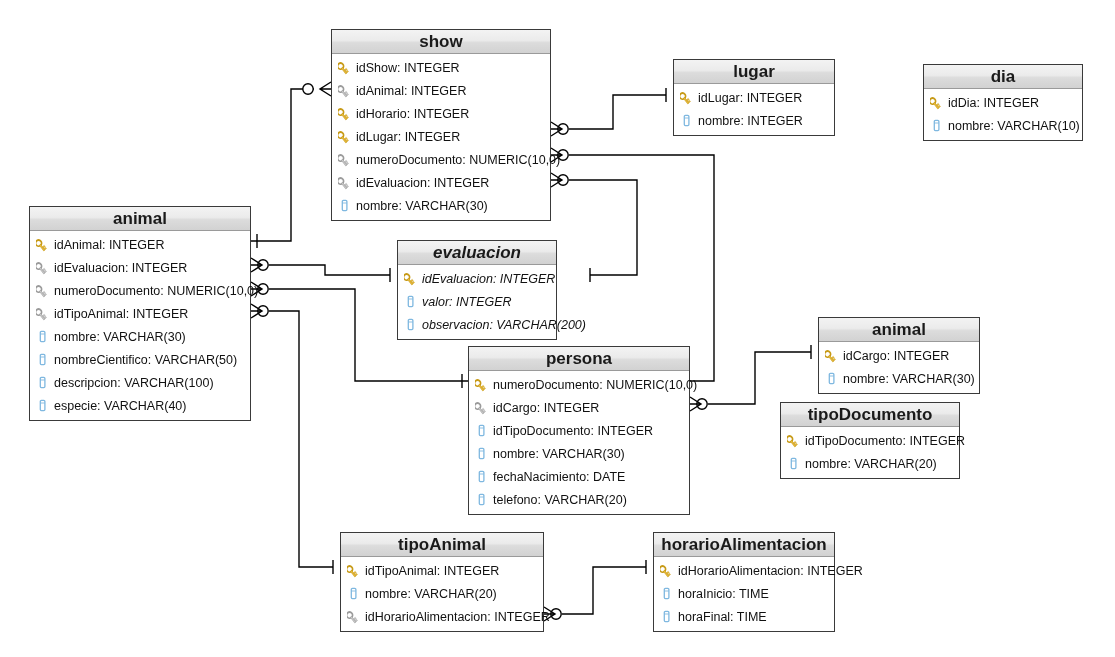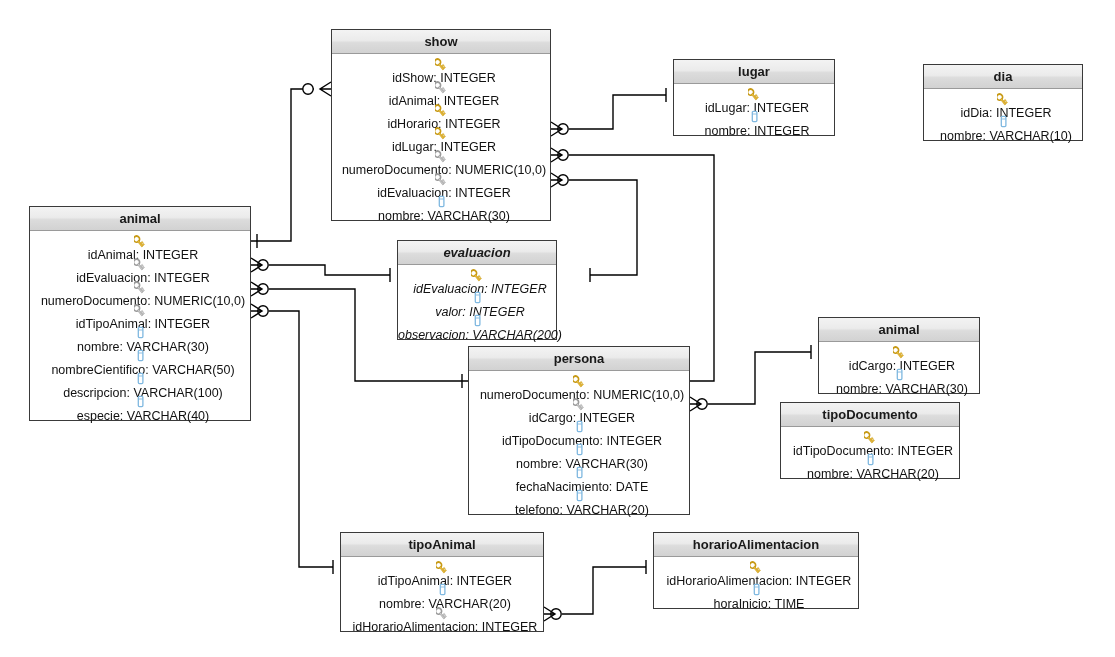--- a/index.html
+++ b/index.html
@@ -17,38 +17,37 @@
     position:absolute;
     border:1px solid #3a3a3a;
     background:#ffffff;
     box-sizing:border-box;
     z-index:5;
   }
   .entity-title{
     height:23px;
     line-height:23px;
     text-align:center;
-    font-size:13px;
+    font-size:17px;
     font-weight:bold;
     color:#1a1a1a;
     background:linear-gradient(to bottom,#f3f3f3 0%,#ebebeb 45%,#dcdcdc 55%,#d2d2d2 100%);
     border-bottom:1px solid #9a9a9a;
     white-space:nowrap;
     overflow:hidden;
   }
   .cols{padding:2px 0 3px 0;}
   .col{
     display:flex;
     align-items:center;
     height:23px;
     padding-left:6px;
     font-size:12.5px;
     color:#111;
     white-space:nowrap;
-    flex-direction:column;
   }
   .ic{
     width:13px;height:15px;flex:0 0 13px;
     margin-right:5px;
     display:inline-block;
     position:relative;
   }
   .ic svg{display:block;}
   .col-text{font-size:12.5px;color:#111;}
 </style>
@@ -555,21 +554,21 @@
         <rect x="3.5" y="6.2" width="1.6" height="7.2" fill="#c9c9c9" stroke="#9b9b9b" stroke-width="0.5"></rect>
         <rect x="5.1" y="9.3" width="2.2" height="1.5" fill="#c9c9c9" stroke="#9b9b9b" stroke-width="0.5"></rect>
         <rect x="5.1" y="11.7" width="2.0" height="1.4" fill="#c9c9c9" stroke="#9b9b9b" stroke-width="0.5"></rect>
       </g>
     </svg>
   </span>
 <span class="col-text">idHorarioAlimentacion: INTEGER</span>
           </div>
         </div>
       </div>
-      <div class="entity" style="left: 653px; top: 532px; width: 206px;">
+      <div class="entity" style="left: 653px; top: 532px; width: 182px;">
         <div class="entity-title">horarioAlimentacion</div>
         <div class="cols">
           <div class="col">
   <span class="ic">
     <svg width="13" height="15" viewBox="0 0 13 15">
       <g transform="rotate(-38 6.5 7.5)">
         <circle cx="4.2" cy="4.0" r="3.0" fill="none" stroke="#c79a16" stroke-width="1.7"></circle>
         <rect x="3.5" y="6.2" width="1.6" height="7.2" fill="#e8b93a" stroke="#c79a16" stroke-width="0.5"></rect>
         <rect x="5.1" y="9.3" width="2.2" height="1.5" fill="#e8b93a" stroke="#c79a16" stroke-width="0.5"></rect>
         <rect x="5.1" y="11.7" width="2.0" height="1.4" fill="#e8b93a" stroke="#c79a16" stroke-width="0.5"></rect>
@@ -580,17 +579,26 @@
           </div>
           <div class="col">
   <span class="ic">
     <svg width="13" height="15" viewBox="0 0 13 15">
       <rect x="4.3" y="2.4" width="4.6" height="10.2" rx="1.1" fill="#ffffff" stroke="#7fb8e0" stroke-width="1.3"></rect>
       <line x1="4.3" y1="5.0" x2="8.9" y2="5.0" stroke="#7fb8e0" stroke-width="0.9"></line>
     </svg>
   </span>
 <span class="col-text">horaInicio: TIME</span>
           </div>
+          <div class="col">
+  <span class="ic">
+    <svg width="13" height="15" viewBox="0 0 13 15">
+      <rect x="4.3" y="2.4" width="4.6" height="10.2" rx="1.1" fill="#ffffff" stroke="#7fb8e0" stroke-width="1.3"></rect>
+      <line x1="4.3" y1="5.0" x2="8.9" y2="5.0" stroke="#7fb8e0" stroke-width="0.9"></line>
+    </svg>
+  </span>
+<span class="col-text">horaFinal: TIME</span>
+          </div>
         </div>
       </div>
     </div>
 
 </div>
 
 </body></html>

